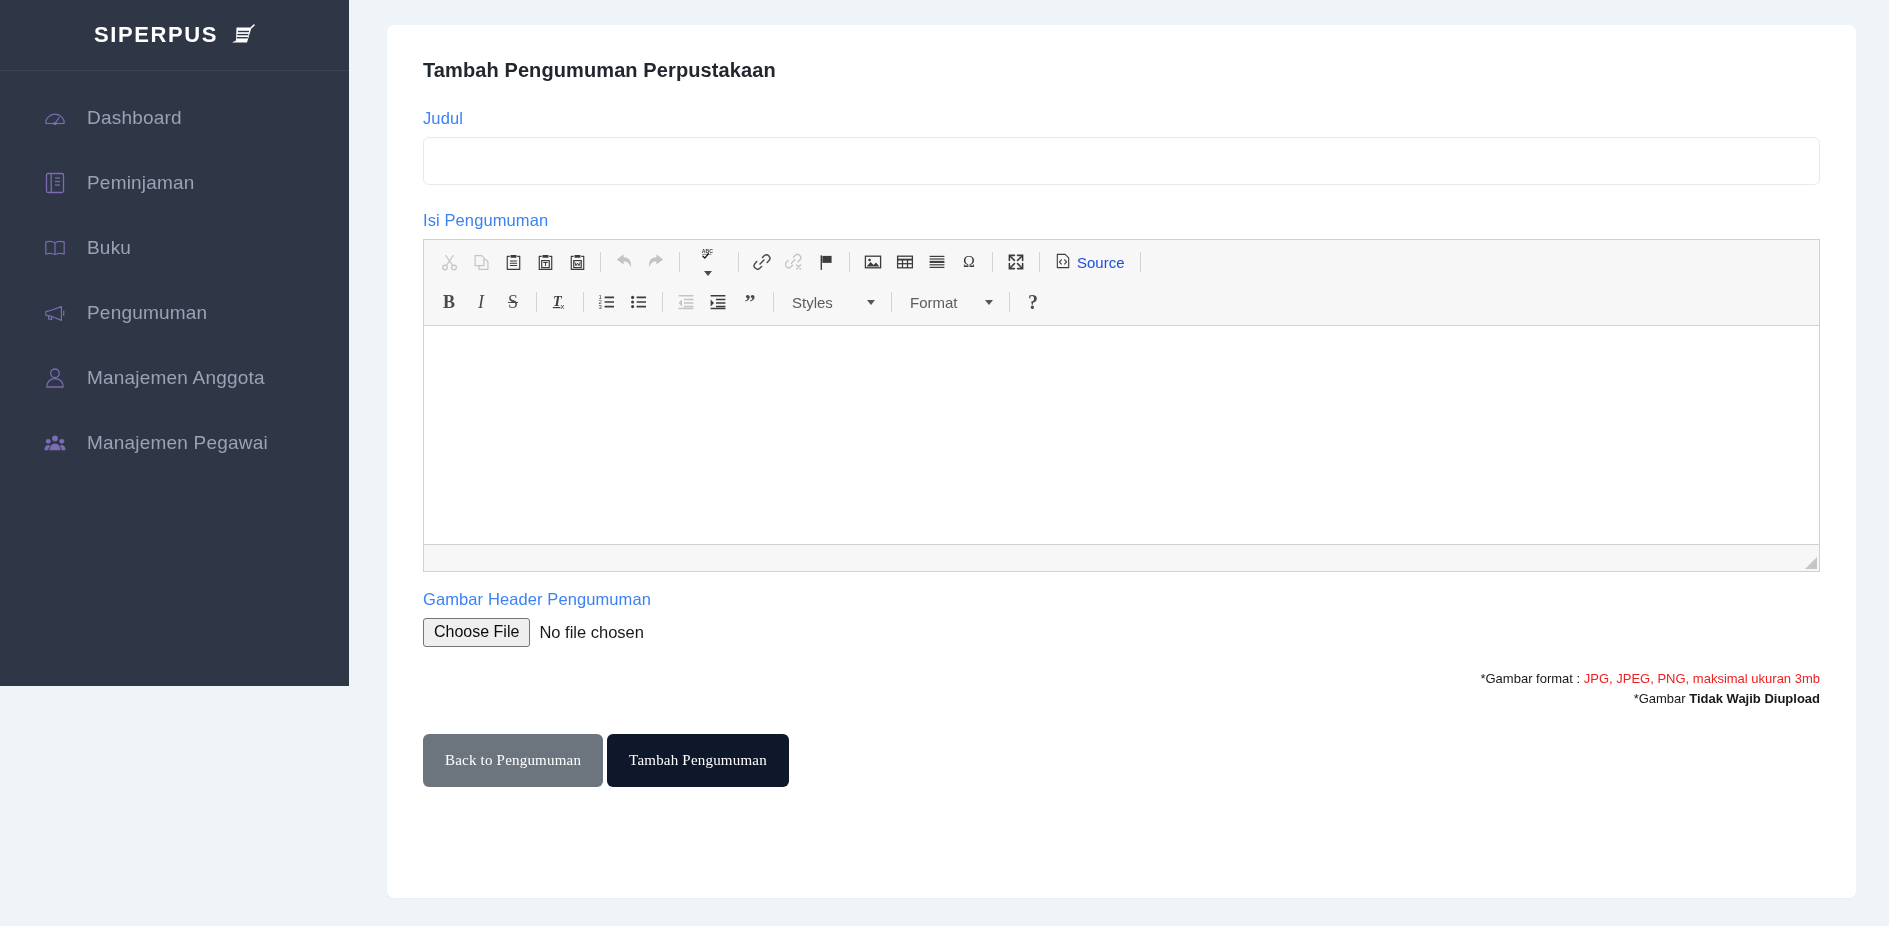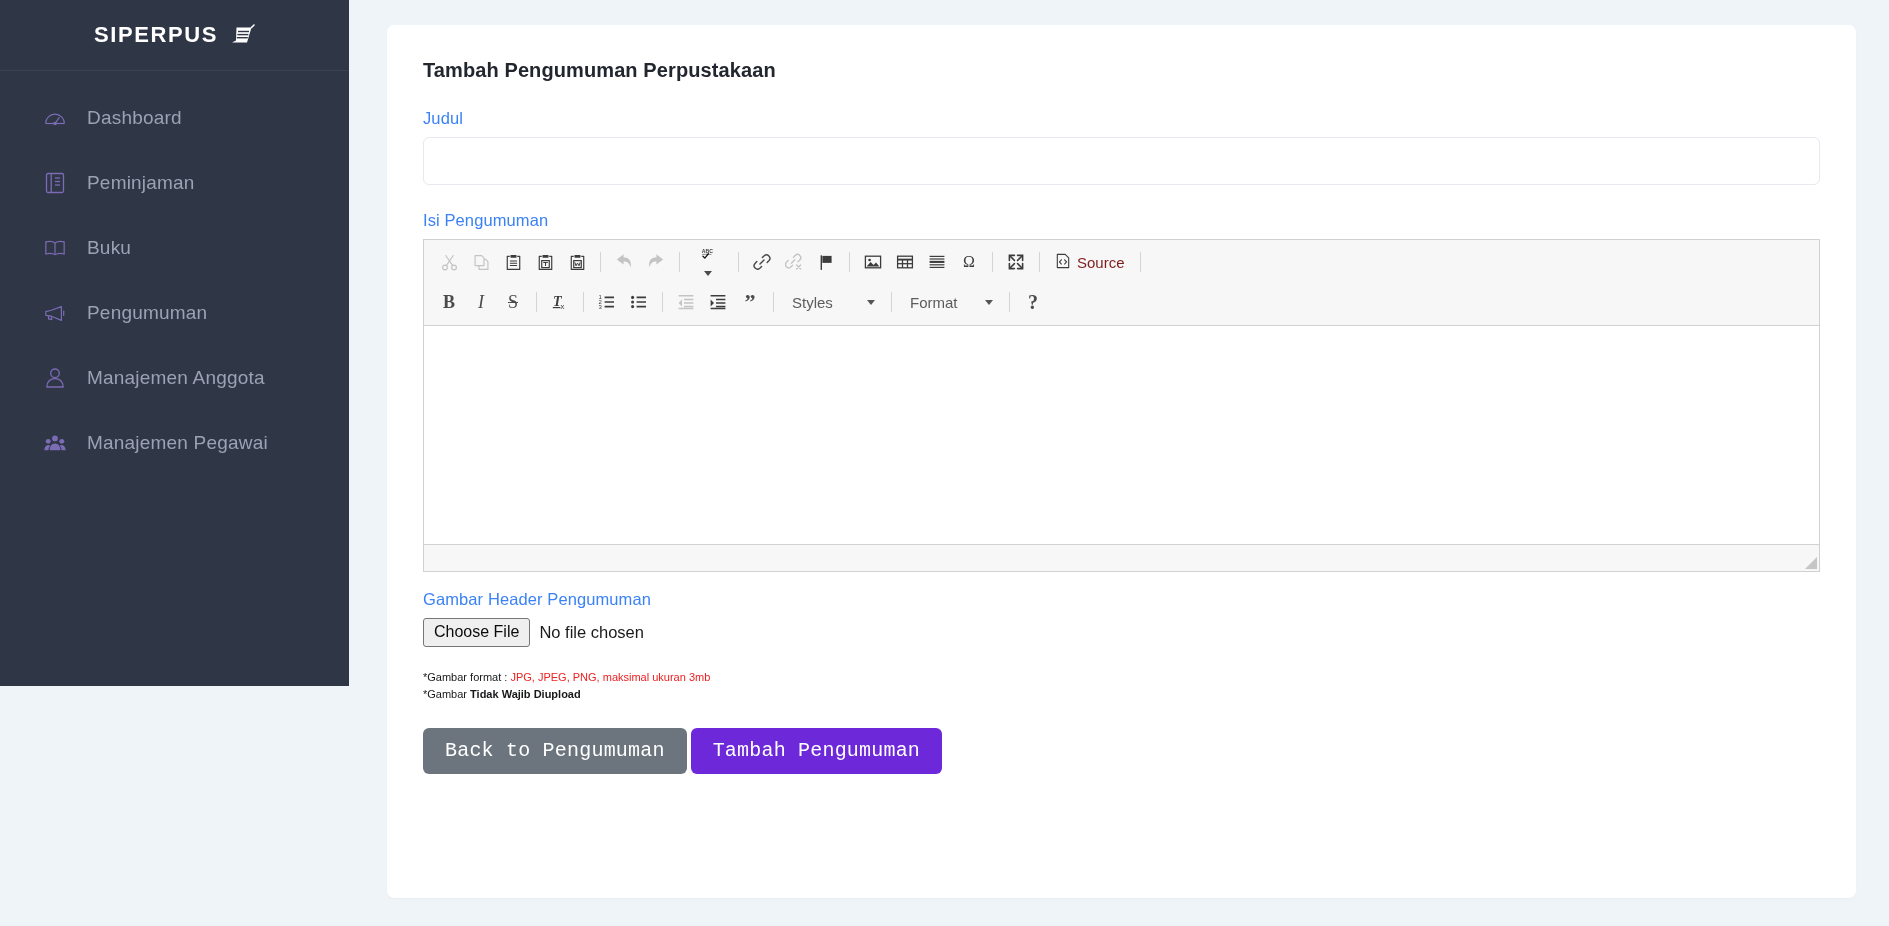--- a/index.html
+++ b/index.html
@@ -190,21 +190,21 @@
 
   .cke-text-btn {
     height: 30px;
     display: inline-flex;
     align-items: center;
     gap: 6px;
     padding: 0 7px;
     border: 1px solid transparent;
     border-radius: 2px;
     font-size: 15px;
-    color: #7f1d1d;
+    color: #1d4ed8;
     cursor: pointer;
     flex: 0 0 auto;
   }
 
   .cke-combo {
     height: 30px;
     min-width: 103px;
     display: inline-flex;
     align-items: center;
     justify-content: space-between;
@@ -265,43 +265,43 @@
     padding: 4px 10px 5px 10px;
     cursor: pointer;
     line-height: 1.1;
   }
   #file-status {
     font-size: 16.5px;
     color: #1a1a1a;
   }
 
   #notes { margin-top: 22px; line-height: 1.55; }
-  .note-line { font-size: 11px; color: #17181a; }
+  .note-line { font-size: 13px; color: #17181a; text-align: right; }
   .note-red { color: #ef2020; }
   .note-bold { font-weight: bold; }
 
   
   #actions {
     display: flex;
     gap: 4px;
     margin-top: 25px;
   }
   .btn {
-    font-family: Liberation Mono, monospace;
-    font-size: 20px;
+    font-family: Liberation Serif, serif;
+    font-size: 15px;
     color: #ffffff;
     border: none;
     border-radius: 6px;
     padding: 0 22px;
-    height: 46px;
+    height: 53px;
     cursor: pointer;
     letter-spacing: 0.2px;
   }
   #back-button { background: #6c757d; }
-  #submit-button { background: #6d28d9; }
+  #submit-button { background: #0f172a; }
 </style>
 </head>
 <body>
 
 <aside id="sidebar">
 
   <div id="brand">
     <span class="brand-text">SIPERPUS</span>
     <span class="brand-icon">
       <svg width="26" height="22" viewBox="0 0 26 22" fill="none">

